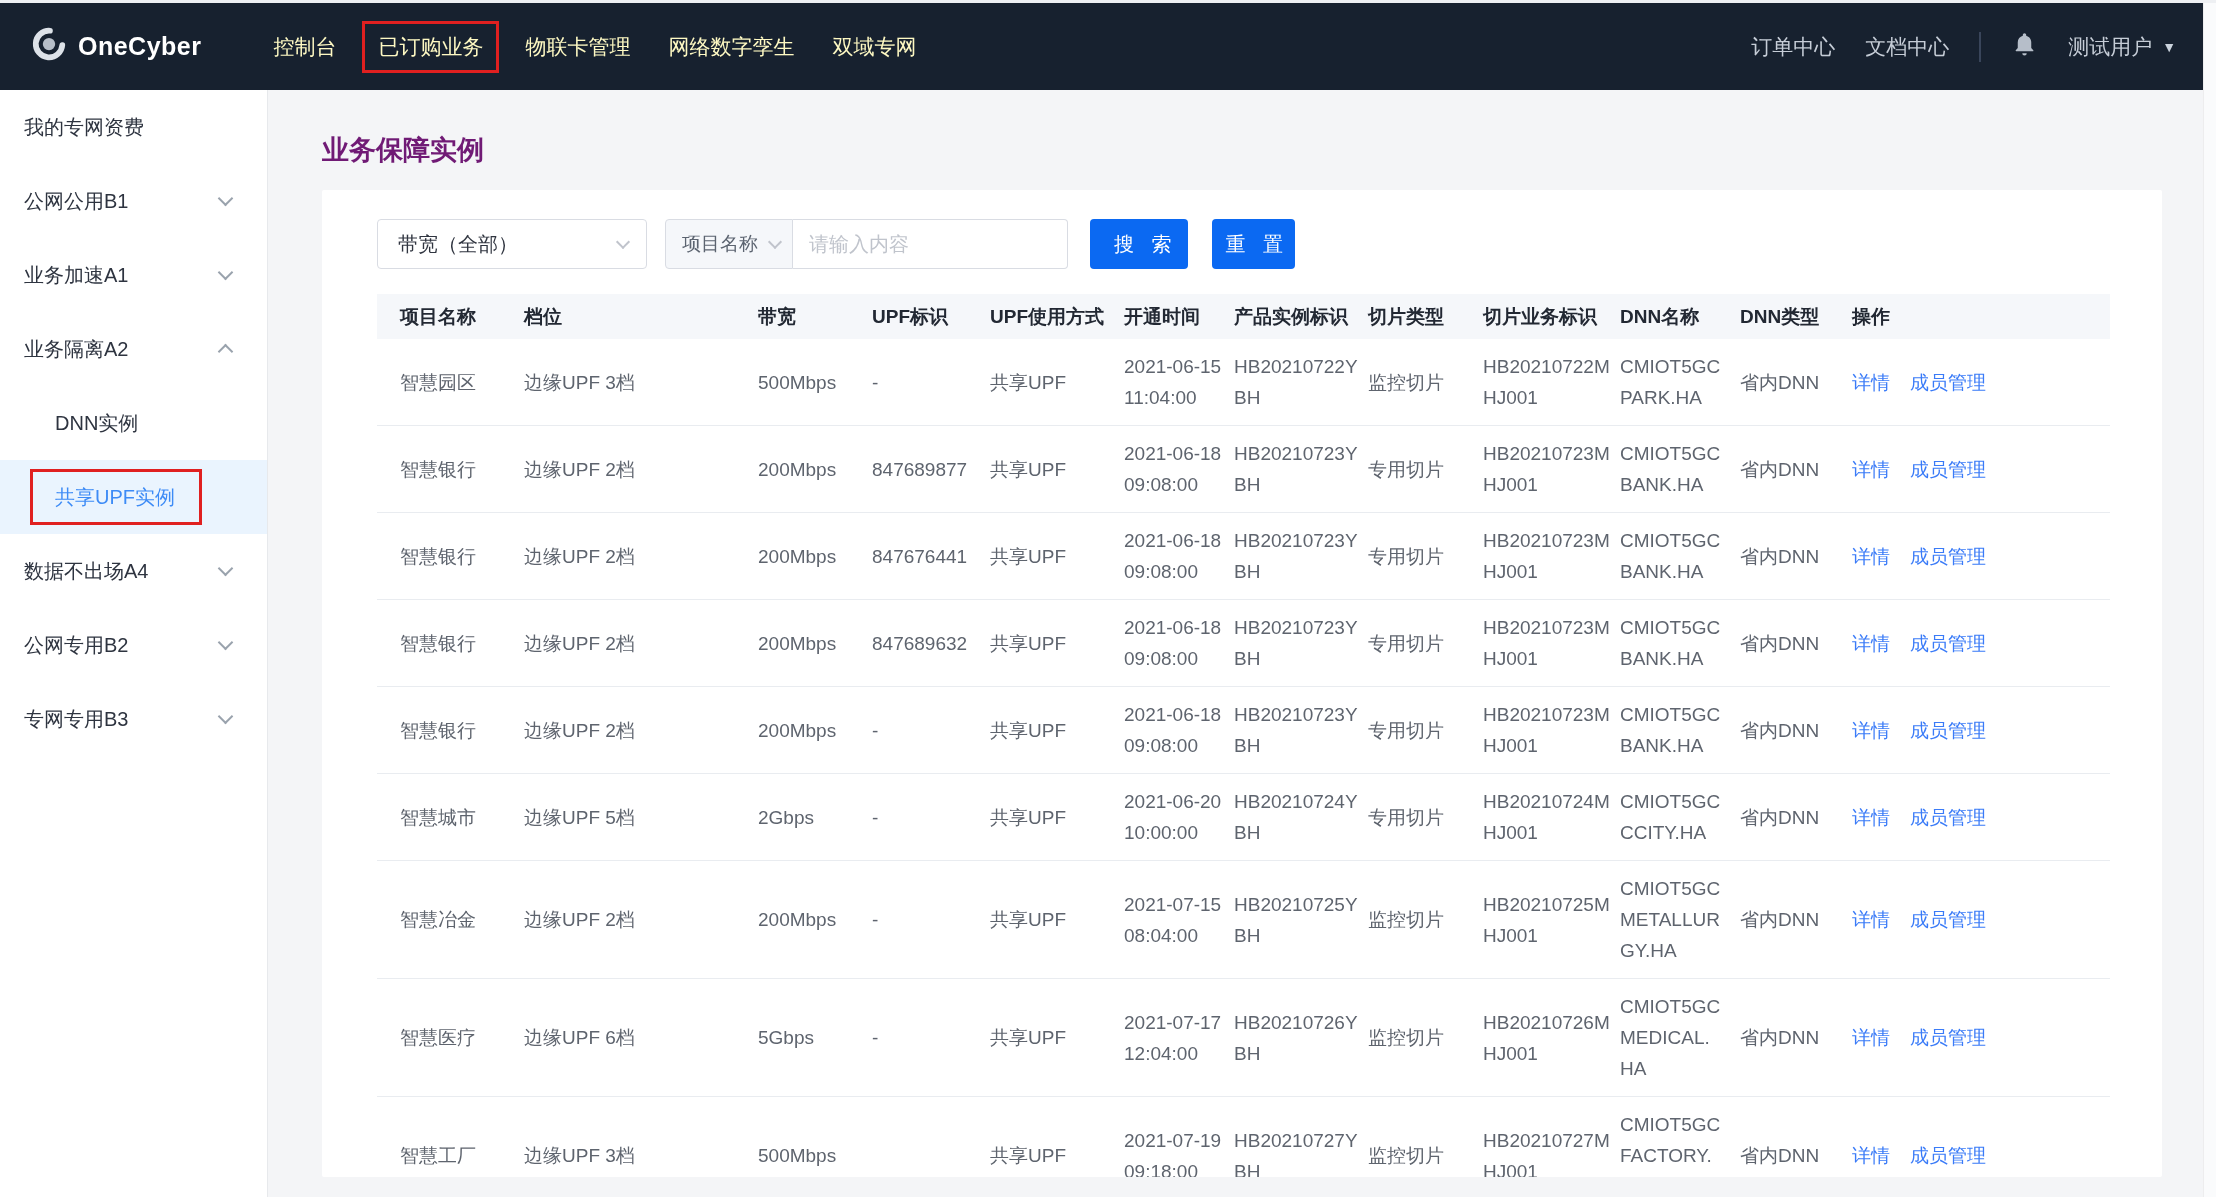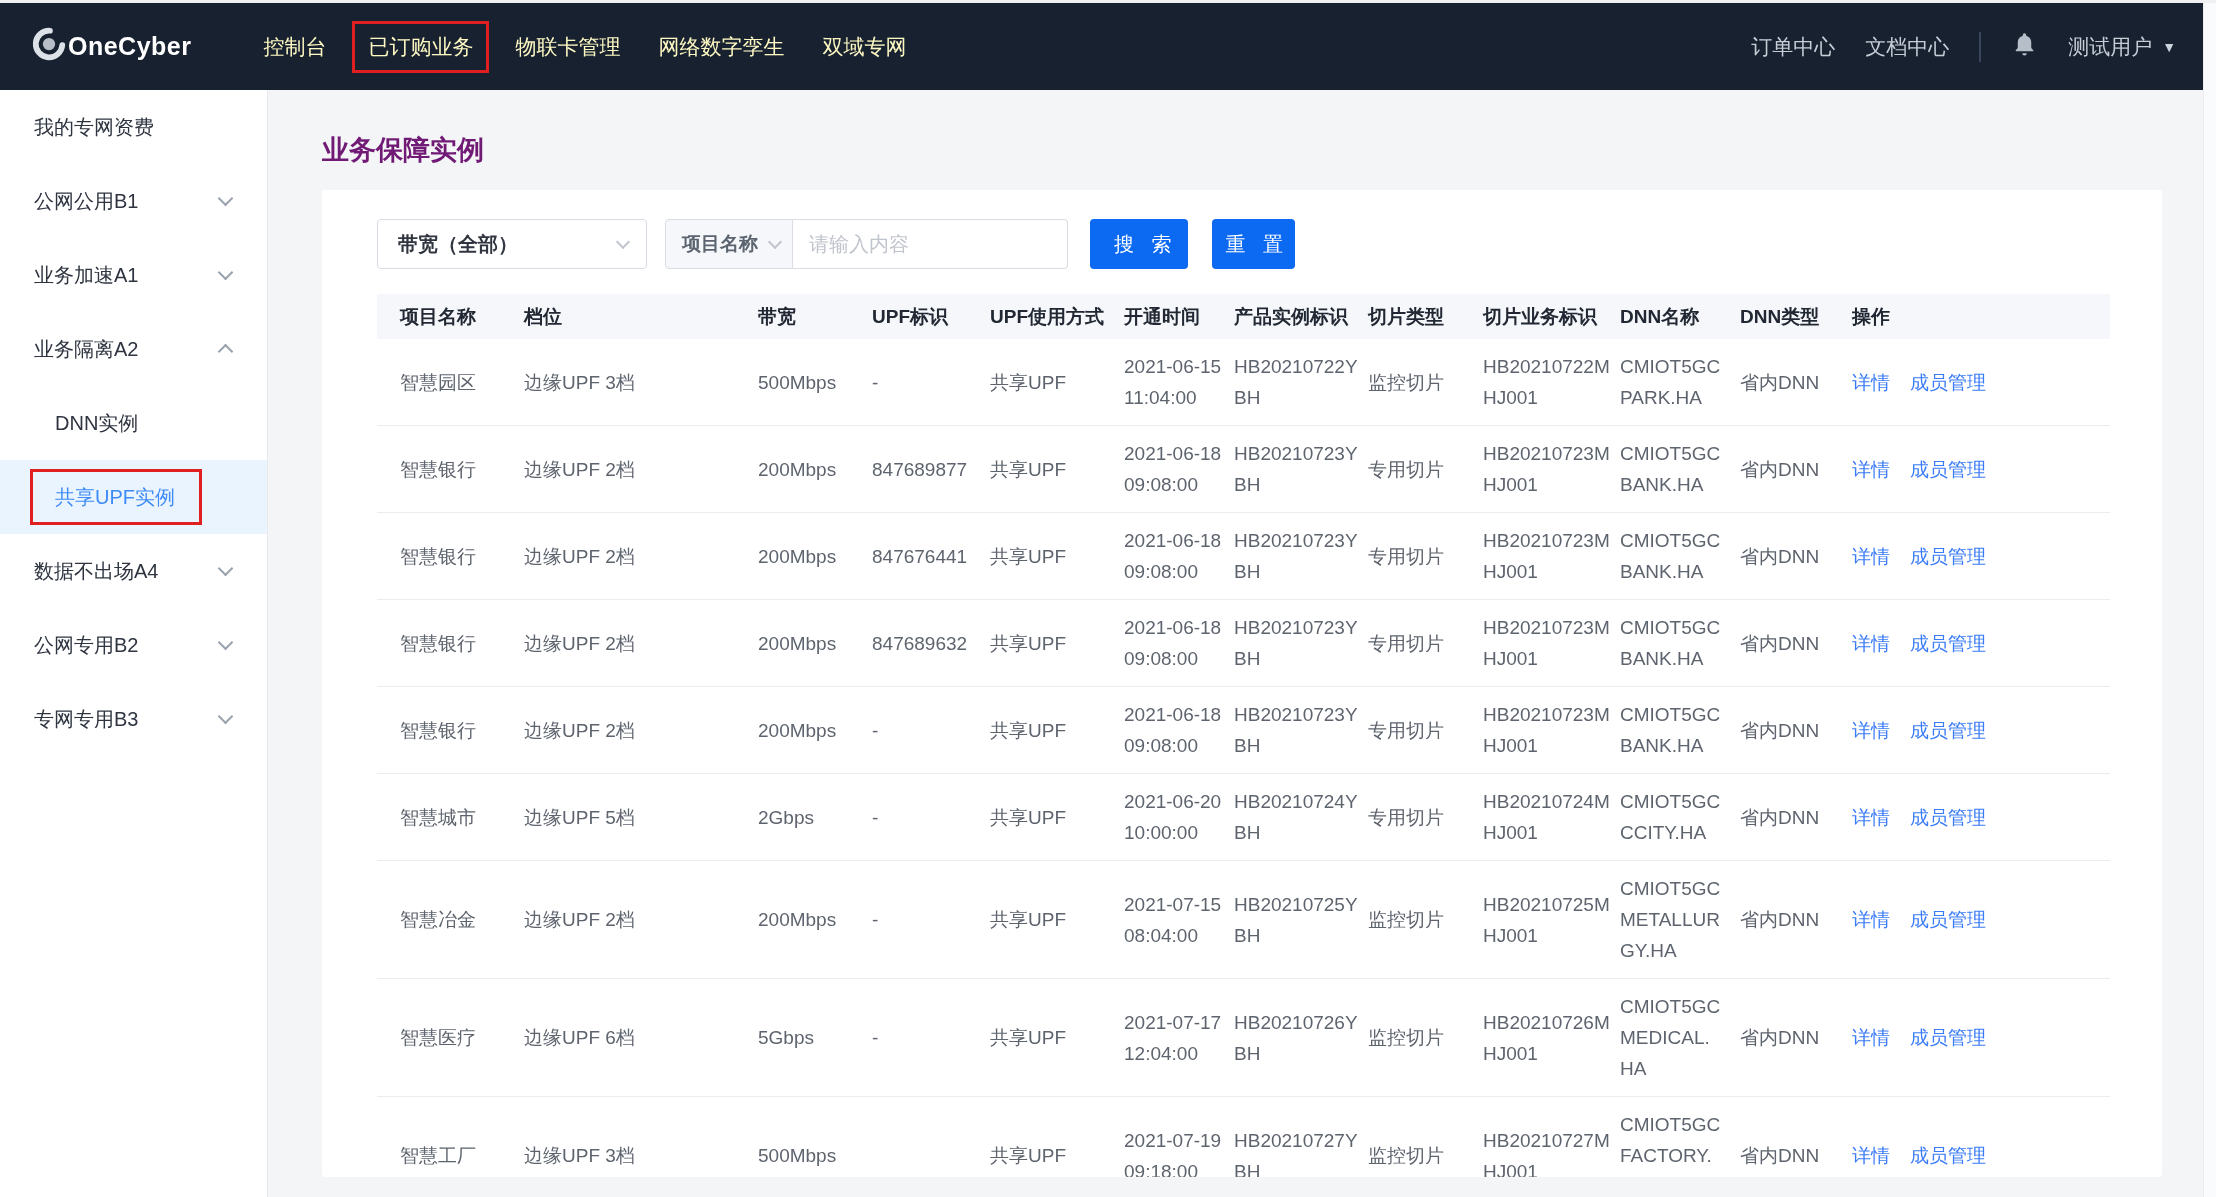--- a/index.html
+++ b/index.html
@@ -3,56 +3,56 @@
 <meta charset="utf-8">
 <style>
   * { margin:0; padding:0; box-sizing:border-box; }
   html,body { width:2216px; height:1197px; overflow:hidden;
     font-family:"Liberation Sans","DejaVu Sans",sans-serif; background:#f4f5f7; }
   .topstrip { position:absolute; left:0; top:0; width:2216px; height:3px; background:#eef0f3; }
 
   
   .navbar { position:absolute; left:0; top:3px; width:2216px; height:87px;
     background:#17212f; display:flex; align-items:center; padding:0 40px 0 30px; }
-  .logo { display:flex; align-items:center; gap:0; }
+  .logo { display:flex; align-items:center; gap:10px; }
   .logo-text { color:#ffffff; font-size:25px; font-weight:bold; letter-spacing:.5px; }
   .nav-menu { display:flex; align-items:center; gap:34px; margin-left:70px; }
   .nav-item { color:#fef9c3; font-size:21px; padding:10px 2px; cursor:pointer; white-space:nowrap; }
   .nav-item.red-box { border:3px solid #e02020; padding:9px 13px; margin:0 -10px; }
   .nav-right { margin-left:auto; display:flex; align-items:center; gap:30px; }
   .nav-link { color:#c6cdd7; font-size:21px; white-space:nowrap; cursor:pointer; }
   .nav-divider { width:2px; height:30px; background:#39455a; }
   .user-wrap { display:flex; align-items:center; gap:10px; cursor:pointer; }
   .caret { color:#cbd3dd; font-size:14px; }
 
   
   .sidebar { position:absolute; left:0; top:90px; width:268px; bottom:0;
     background:#ffffff; border-right:1px solid #e7e9ec; }
   .side-item { position:relative; height:74px; display:flex; align-items:center; cursor:pointer; }
-  .side-label { margin-left:34px; font-size:20px; color:#2e3440; }
+  .side-label { margin-left:24px; font-size:20px; color:#2e3440; }
   .side-item.child .side-label { margin-left:55px; }
   .side-item.active { background:#eaf4fe; }
   .side-item.active .side-label { color:#3d8bf6; }
   .chev { position:absolute; right:36px; width:11px; height:11px;
     border-right:2px solid #9aa3ad; border-bottom:2px solid #9aa3ad; }
   .chev.down { transform:rotate(45deg); margin-top:-5px; }
   .chev.up   { transform:rotate(-135deg); margin-top:5px; }
   .red-frame { position:absolute; left:30px; top:9px; width:172px; bottom:9px;
     border:3px solid #e02020; pointer-events:none; }
 
   
   .content { position:absolute; left:268px; top:90px; right:0; bottom:0; background:#f4f5f7; }
   .page-title { margin:40px 0 0 54px; font-size:27px; font-weight:bold; color:#701a75; line-height:40px; }
   .card { margin:20px 54px 0 54px; height:987px; background:#ffffff; border-radius:2px;
     padding:29px 55px 0 55px; overflow:hidden; }
 
   
   .filters { display:flex; align-items:center; }
   .sel { position:relative; height:50px; border:1px solid #d9dce3; border-radius:4px;
-    background:#fff; display:flex; align-items:center; cursor:pointer;font-weight:bold; }
+    background:#fff; display:flex; align-items:center; cursor:pointer; }
   .sel-bandwidth { width:270px; padding-left:20px; font-size:20px; color:#303540; }
   .sel .chev2 { position:absolute; right:18px; width:10px; height:10px;
     border-right:2px solid #c0c4cc; border-bottom:2px solid #c0c4cc; transform:rotate(45deg); margin-top:-4px; }
   .group { display:flex; margin-left:18px; }
   .sel-field { width:128px; background:#f5f7fa; border:1px solid #d9dce3;
     border-radius:4px 0 0 4px; padding-left:16px; font-size:19px; color:#5c6470; }
   .sel-field .chev2 { right:12px; }
   .text-input { width:275px; height:50px; border:1px solid #d9dce3; border-left:none;
     border-radius:0 4px 4px 0; padding:0 16px; font-size:20px; color:#303540;
     font-family:inherit; outline:none; }

